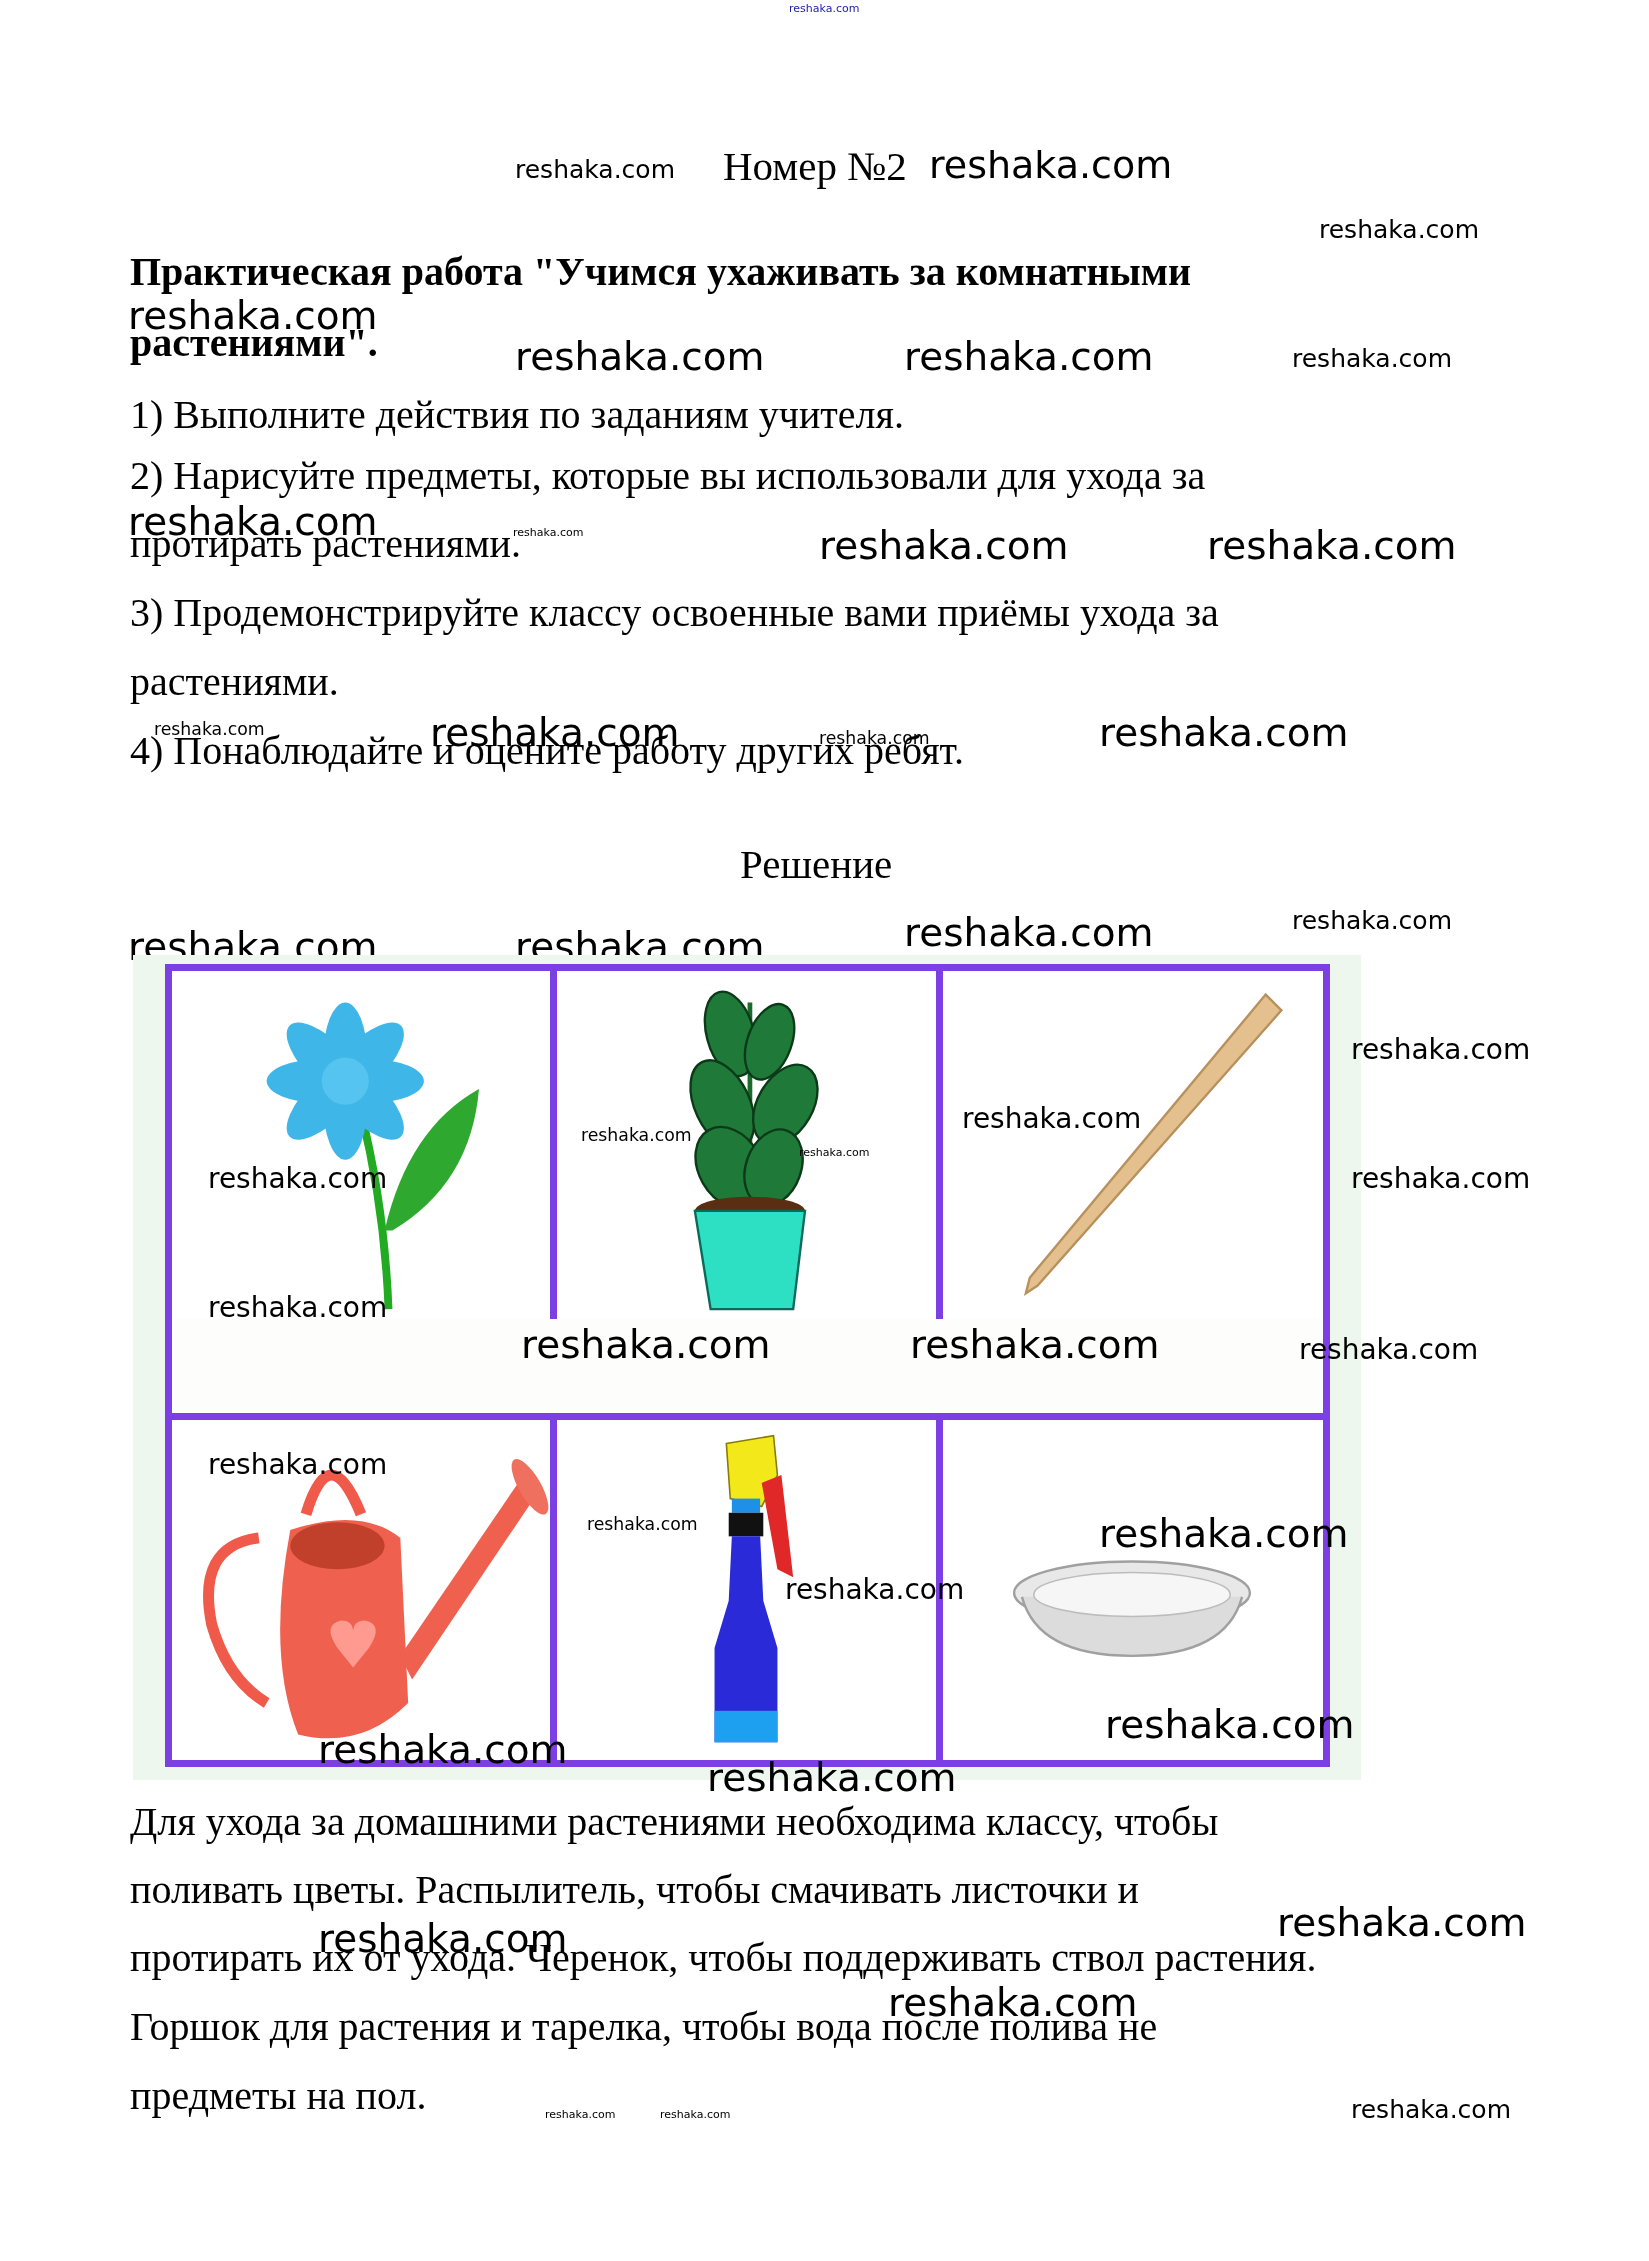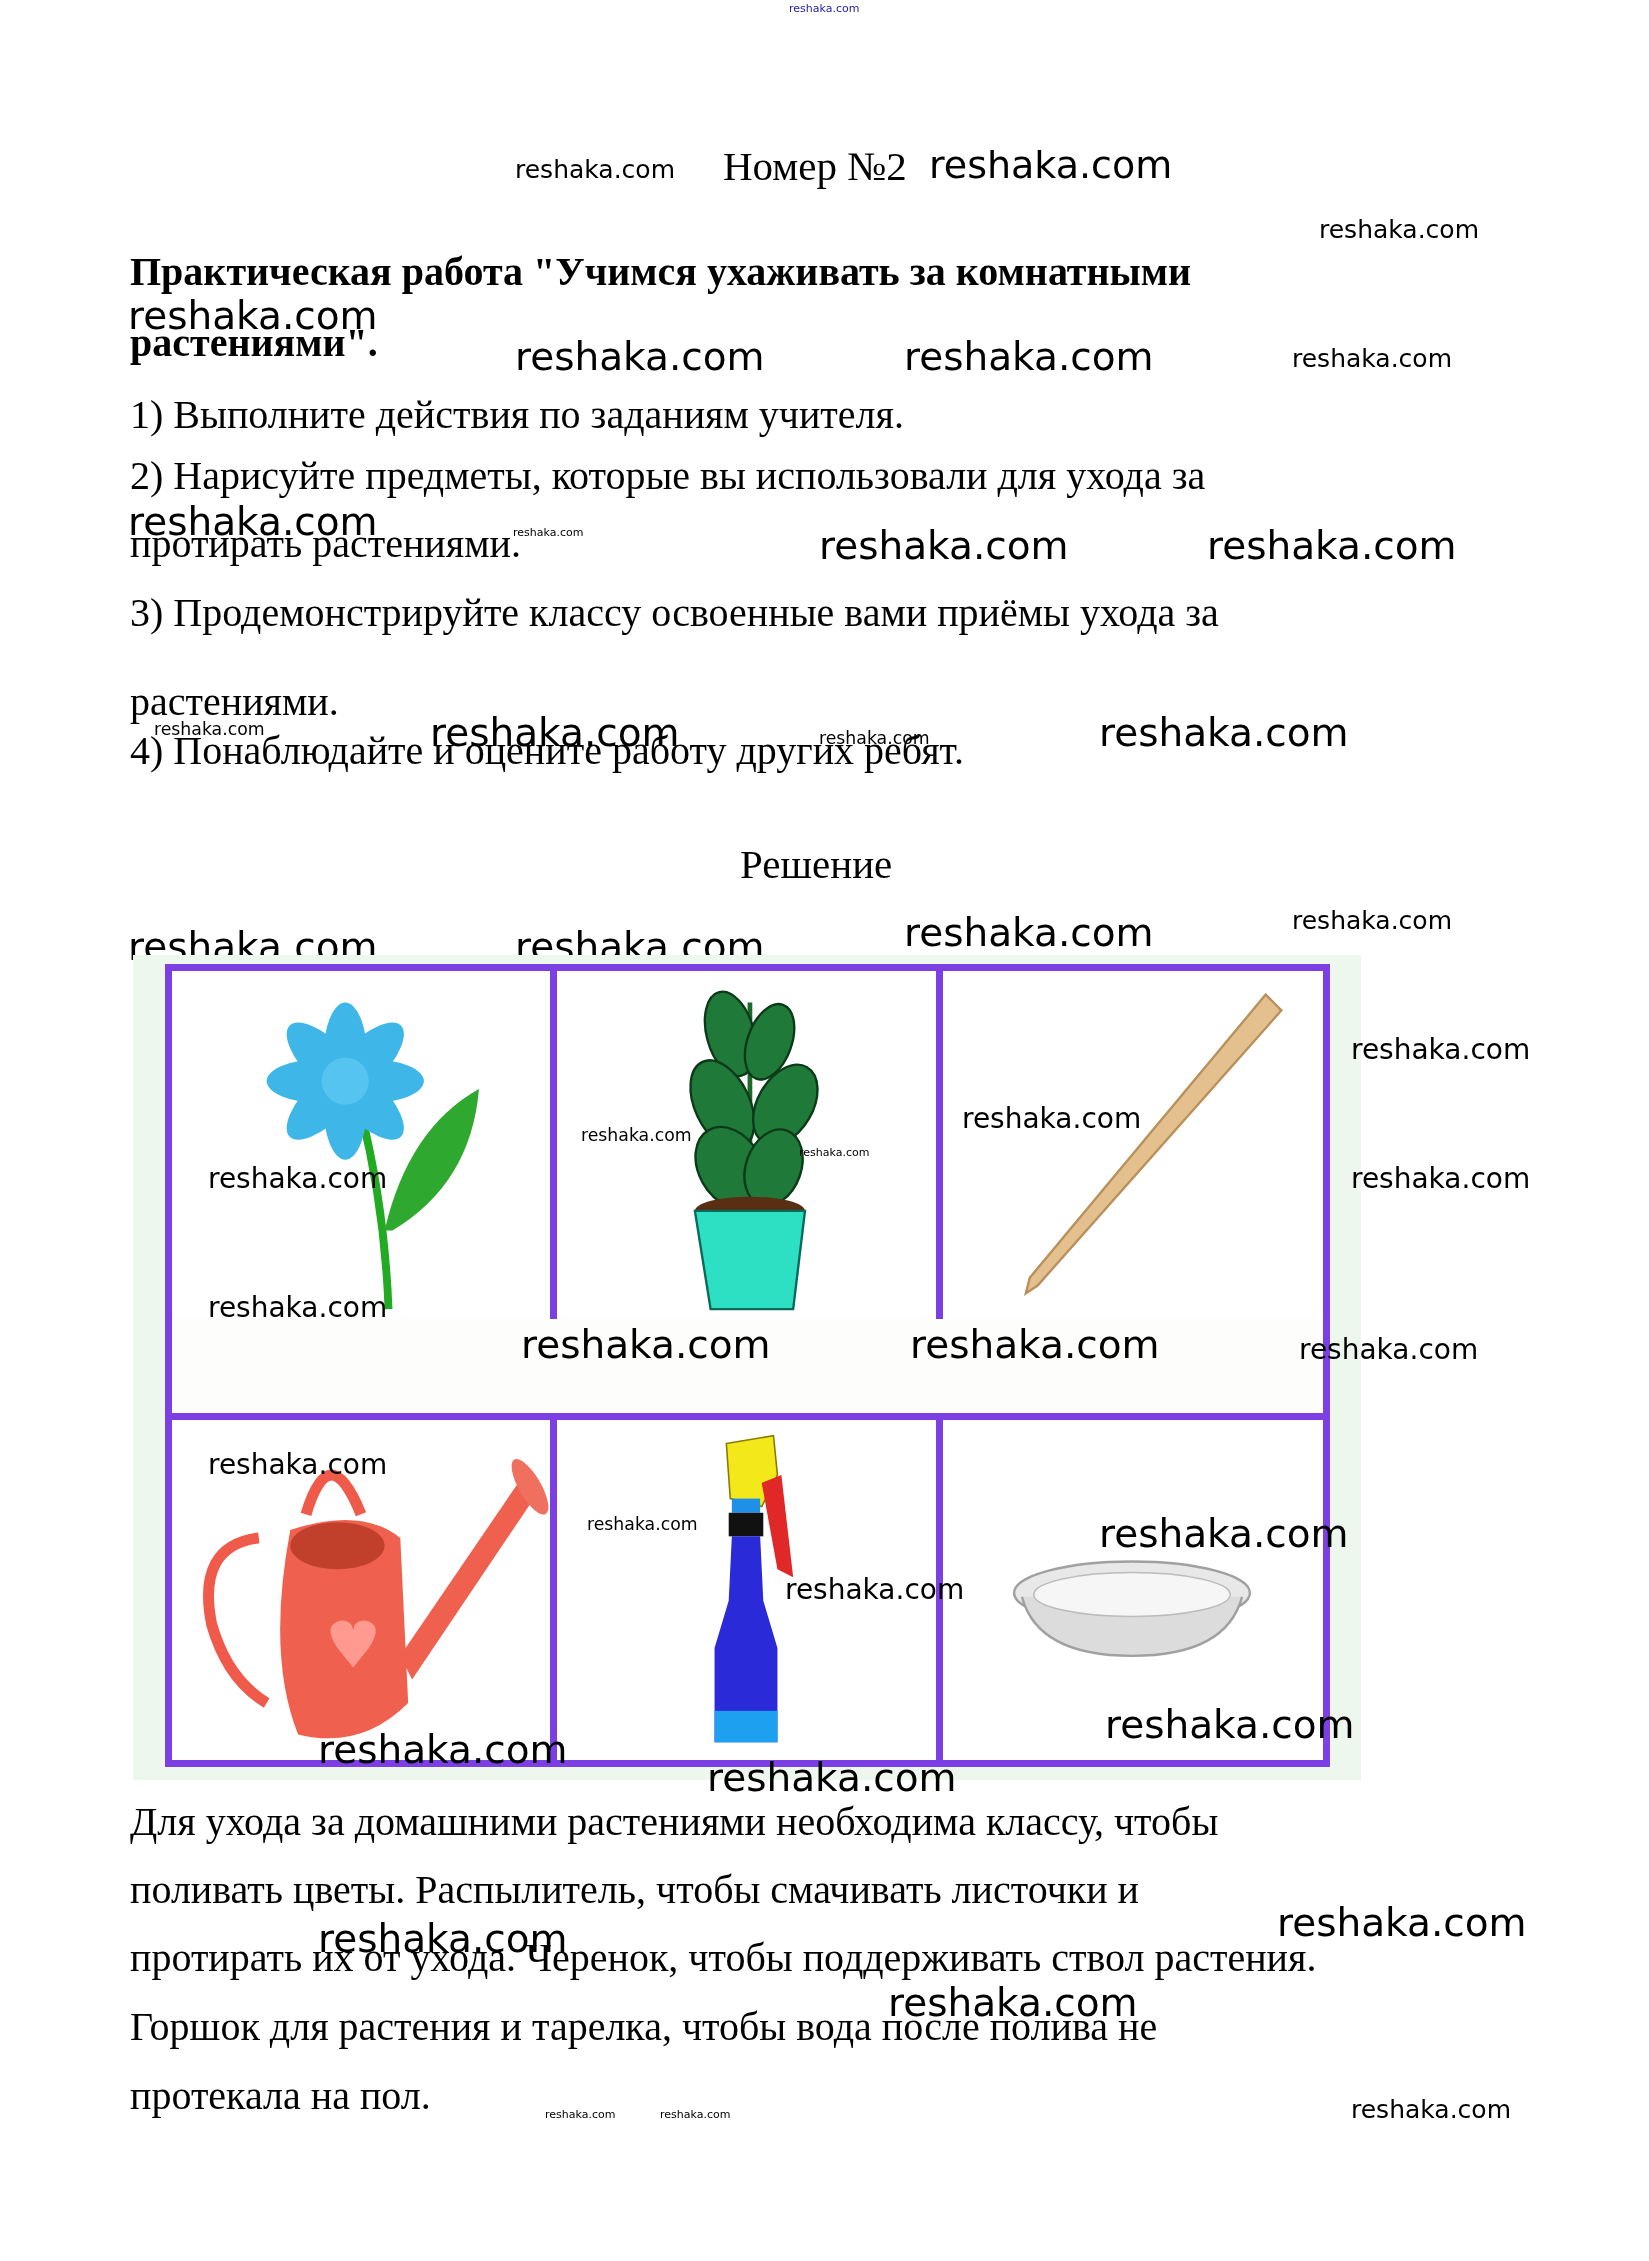--- a/index.html
+++ b/index.html
@@ -39,21 +39,21 @@
 <div class="wm wm-s" style="left:1292px; top:346px;">reshaka.com</div>
 
 <div class="abs serif body-text" style="left:130px; top:395px;">1) Выполните действия по заданиям учителя.</div>
 <div class="abs serif body-text" style="left:130px; top:456px;">2) Нарисуйте предметы, которые вы использовали для ухода за</div>
 <div class="wm wm-l" style="left:128px; top:502px;">reshaka.com</div>
 <div class="wm wm-xs" style="left:513px; top:527px;">reshaka.com</div>
 <div class="abs serif body-text" style="left:130px; top:524px;">протирать растениями.</div>
 <div class="wm wm-l" style="left:819px; top:526px;">reshaka.com</div>
 <div class="wm wm-l" style="left:1207px; top:526px;">reshaka.com</div>
 <div class="abs serif body-text" style="left:130px; top:593px;">3) Продемонстрируйте классу освоенные вами приёмы ухода за</div>
-<div class="abs serif body-text" style="left:130px; top:662px;margin-top:20px;">растениями.</div>
+<div class="abs serif body-text" style="left:130px; top:662px;">растениями.</div>
 <div class="wm wm-xxs" style="left:154px; top:721px;">reshaka.com</div>
 <div class="wm wm-l" style="left:430px; top:713px;">reshaka.com</div>
 <div class="wm wm-xxs" style="left:819px; top:730px;">reshaka.com</div>
 <div class="abs serif body-text" style="left:130px; top:731px;">4) Понаблюдайте и оцените работу других ребят.</div>
 <div class="wm wm-l" style="left:1099px; top:713px;">reshaka.com</div>
 
 <div class="abs serif heading" style="left:740px; top:840px;">Решение</div>
 
 <div class="wm wm-l" style="left:128px; top:927px;">reshaka.com</div>
 <div class="wm wm-l" style="left:515px; top:927px;">reshaka.com</div>
@@ -150,17 +150,17 @@
 <div class="wm wm-l" style="left:318px; top:1730px;">reshaka.com</div>
 <div class="wm wm-l" style="left:707px; top:1758px;">reshaka.com</div>
 
 <div class="abs serif body-text" style="left:130px; top:1802px;">Для ухода за домашними растениями необходима классу, чтобы</div>
 <div class="abs serif body-text" style="left:130px; top:1870px;">поливать цветы. Распылитель, чтобы смачивать листочки и</div>
 <div class="wm wm-l" style="left:318px; top:1919px;">reshaka.com</div>
 <div class="wm wm-l" style="left:1277px; top:1903px;">reshaka.com</div>
 <div class="abs serif body-text" style="left:130px; top:1938px;">протирать их от ухода. Черенок, чтобы поддерживать ствол растения.</div>
 <div class="wm wm-l" style="left:888px; top:1983px;">reshaka.com</div>
 <div class="abs serif body-text" style="left:130px; top:2007px;">Горшок для растения и тарелка, чтобы вода после полива не</div>
-<div class="abs serif body-text" style="left:130px; top:2076px;">протекала на пол.</div>
+<div class="abs serif body-text" style="left:130px; top:2076px;">предметы на пол.</div>
 <div class="wm wm-xs" style="left:545px; top:2109px;">reshaka.com</div>
 <div class="wm wm-xs" style="left:660px; top:2109px;">reshaka.com</div>
 <div class="wm wm-s" style="left:1351px; top:2097px;">reshaka.com</div>
 
 
 </body></html>

